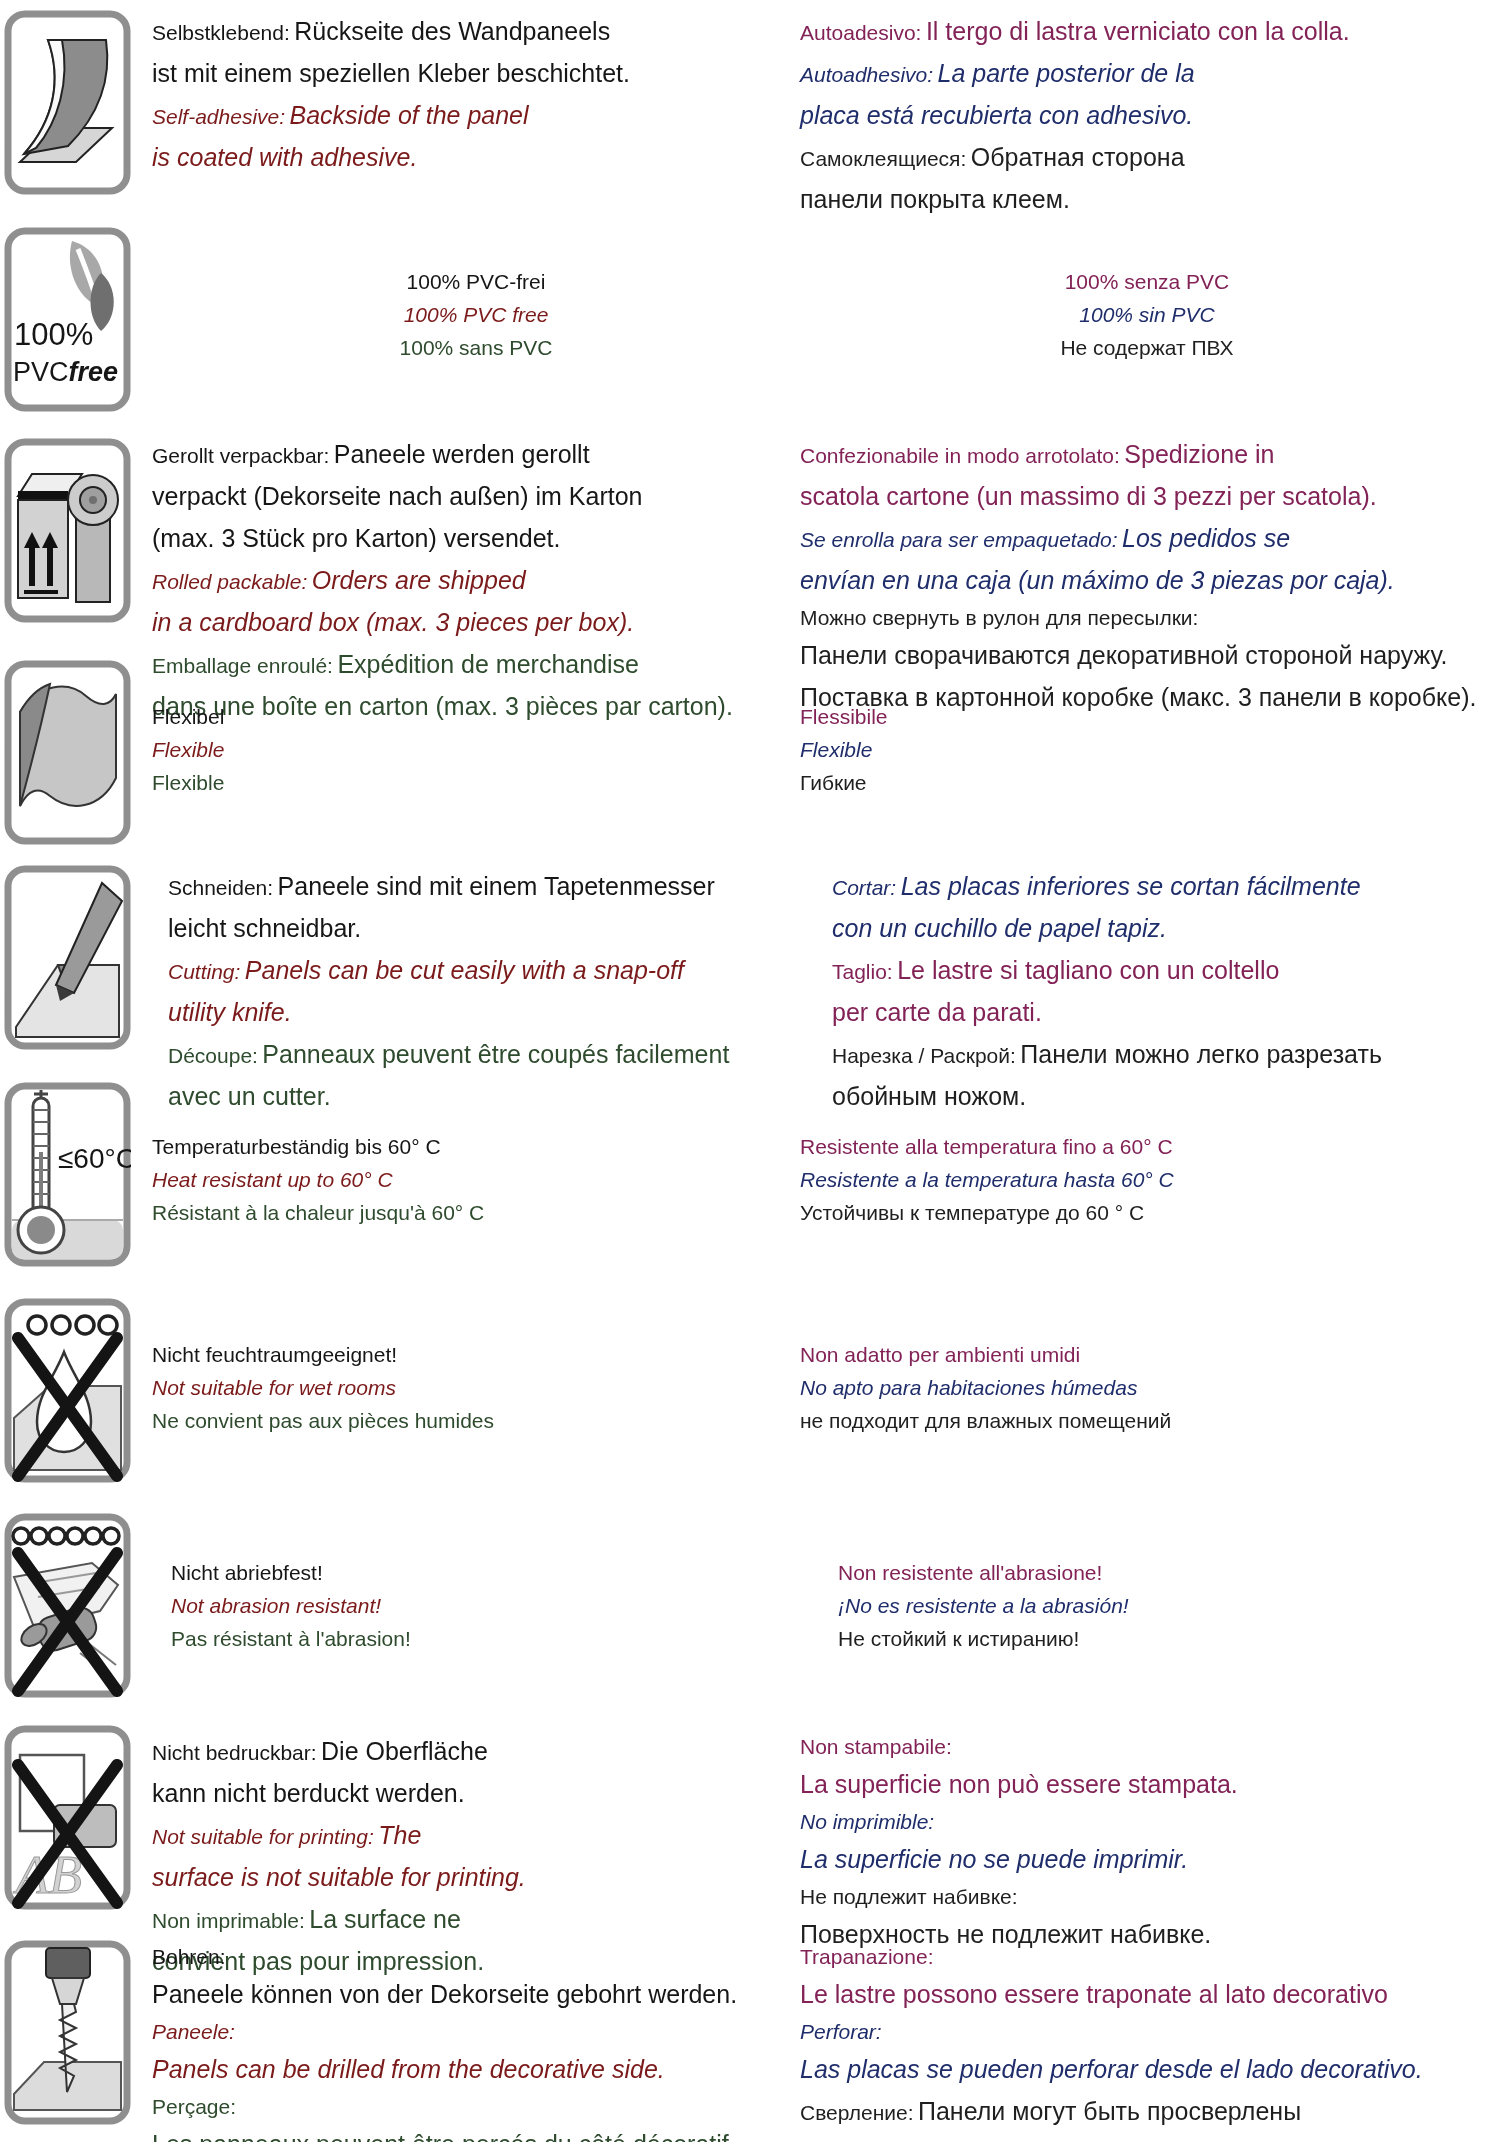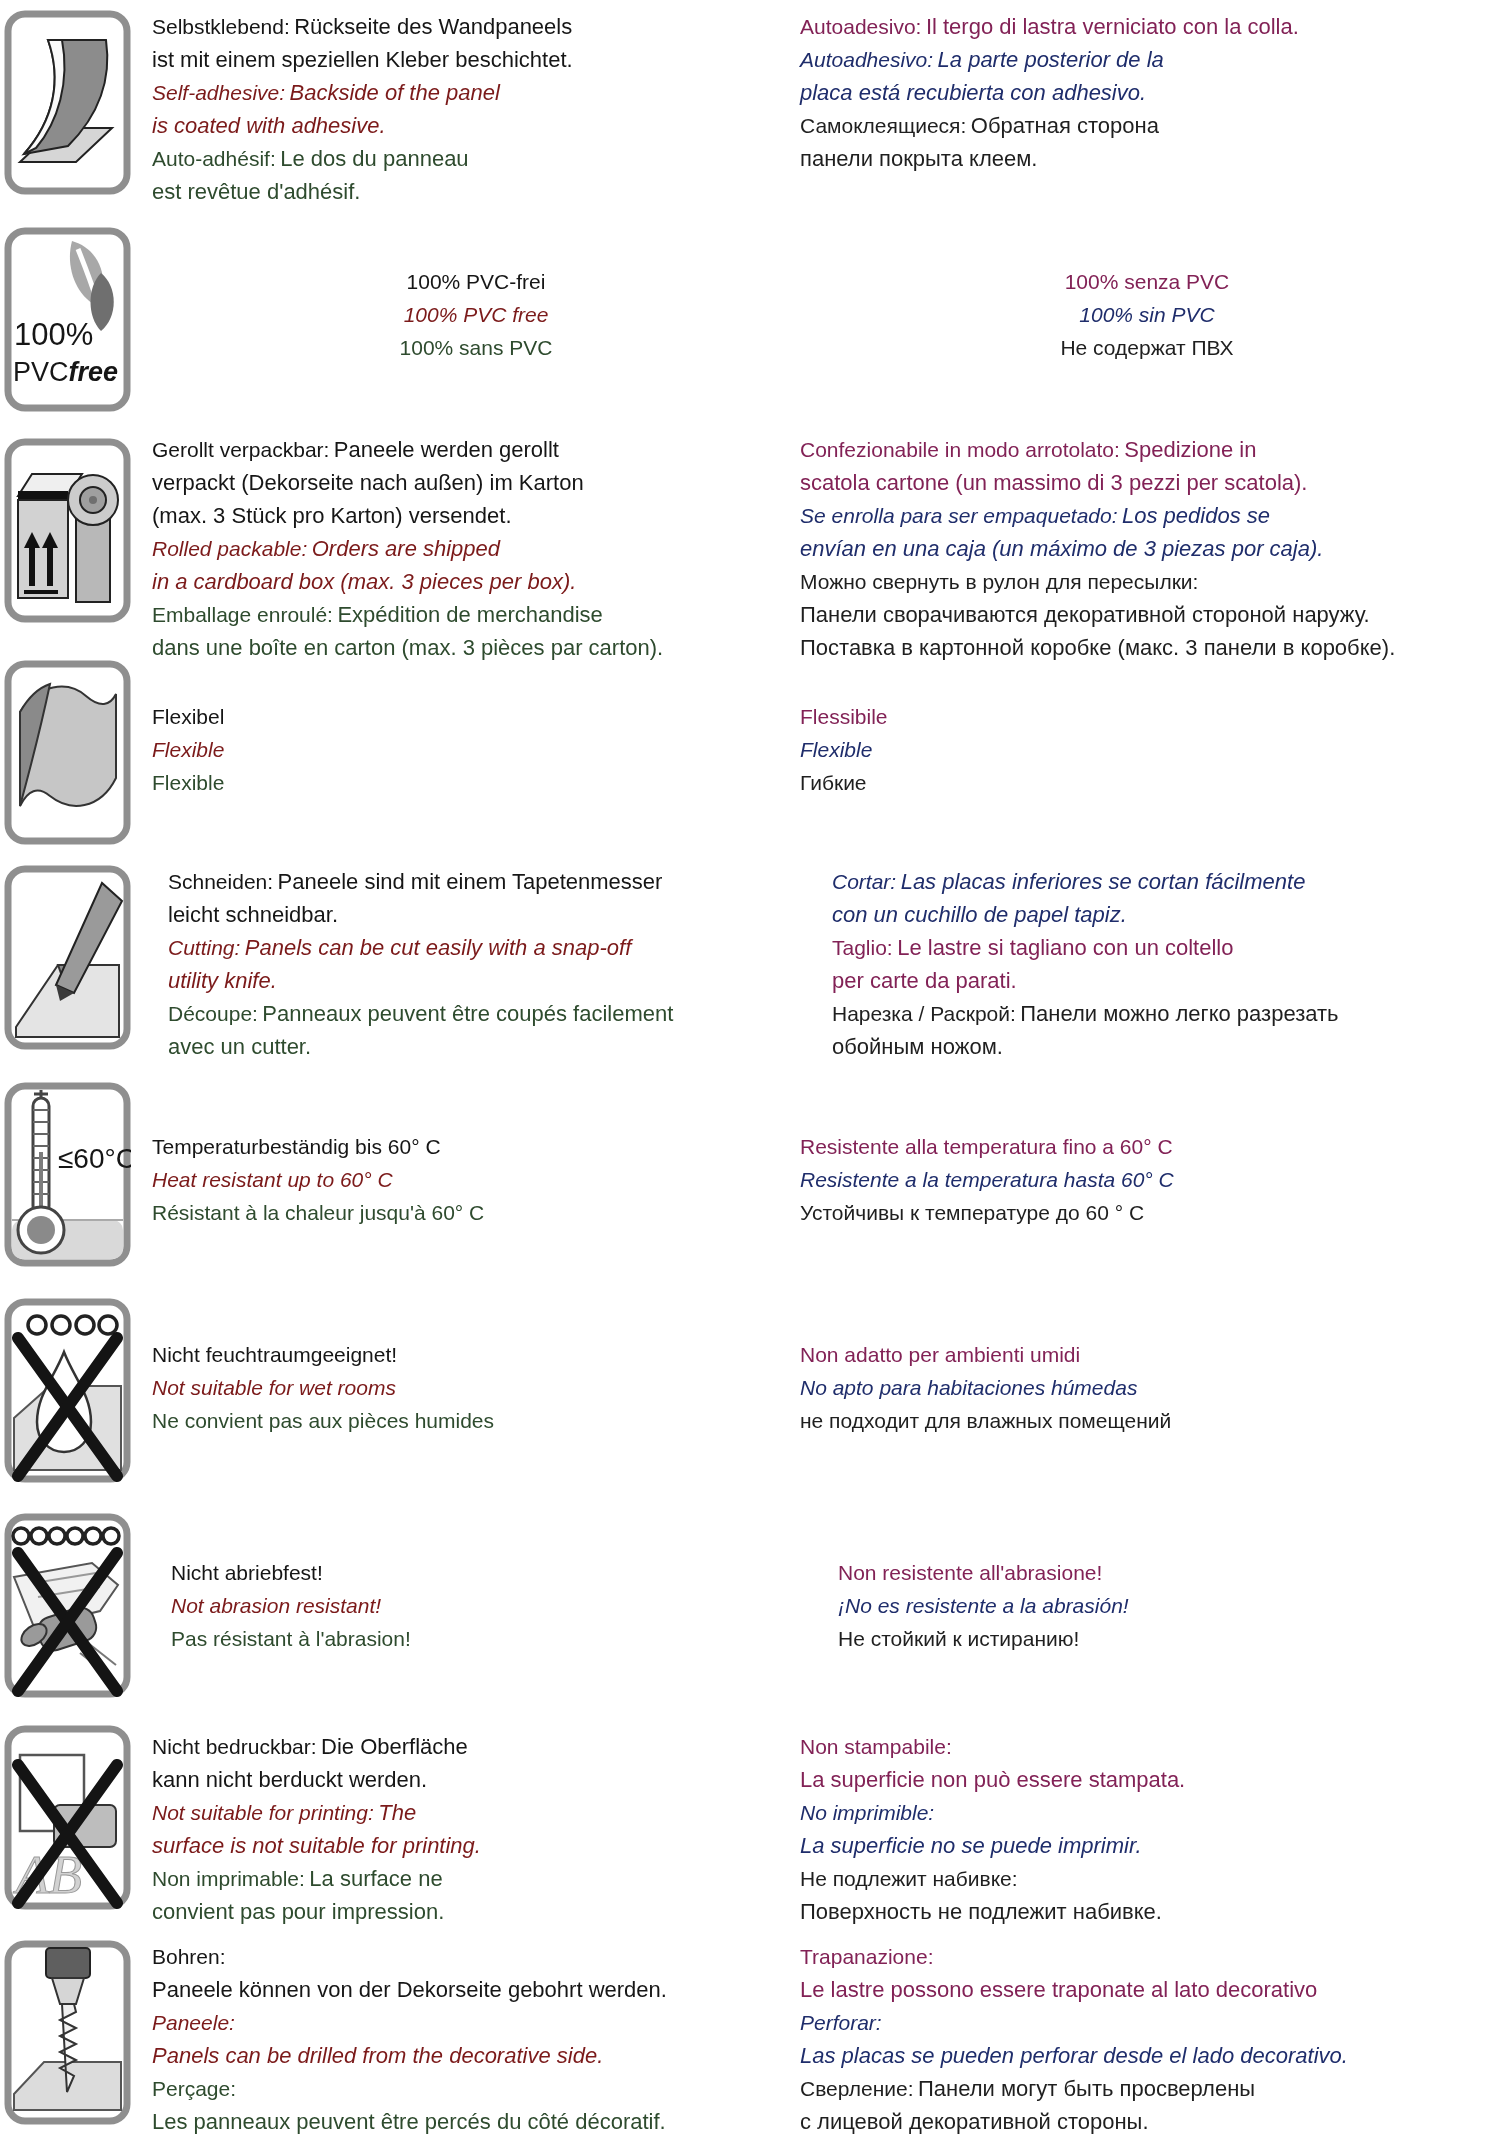--- a/index.html
+++ b/index.html
@@ -7,21 +7,21 @@
   #sheet{position:relative;width:1500px;height:2142px;background:#fff;}
   .row{display:flex;box-sizing:border-box;align-items:flex-start;}
   .icon-col{flex:0 0 152px;width:152px;padding-left:4px;box-sizing:border-box;}
   .icon{width:127px;}
   .icon svg{display:block;}
   .text-col{box-sizing:border-box;}
   .text-col.left{flex:0 0 648px;width:648px;}
   .text-col.right{flex:1 1 auto;padding-right:6px;}
   .seg{white-space:pre-line;}
   .head{font-size:21px;line-height:33px;}
-  .body{font-size:22px;line-height:33px;}
+  .body{font-size:25px;line-height:42px;}
   .lang-de{color:var(--c-de);}
   .lang-en{color:var(--c-en);font-style:italic;}
   .lang-fr{color:var(--c-fr);}
   .lang-it{color:var(--c-it);}
   .lang-es{color:var(--c-es);font-style:italic;}
   .lang-ru{color:var(--c-ru);}
   
   .r1{height:227px;} .r1 .text-col{padding-top:10px;} .r1 .icon{margin-top:10px;}
   .r2{height:206px;} .r2 .text-col{padding-top:38px;text-align:center;} .r2 .icon{margin-top:0px;}
   .r3{height:227px;} .r3 .text-col{padding-top:0px;}  .r3 .icon{margin-top:5px;}
@@ -46,22 +46,20 @@
    <path d="M20,144 C50,110 58,70 44,30 L102,30 C108,72 94,106 64,136 Z" fill="#8c8c8c" stroke="#222" stroke-width="2"></path>
    <path d="M20,144 C50,110 58,70 44,30 L58,30 C66,72 54,112 32,138 Z" fill="#fafafa" stroke="#222" stroke-width="2"></path>
           </svg>
         </div>
     </div>
     <div class="text-col left">
         <div class="seg lang-de"><span class="head">Selbstklebend:</span> <span class="body">Rückseite des Wandpaneels
 ist mit einem speziellen Kleber beschichtet.</span></div>
         <div class="seg lang-en"><span class="head">Self-adhesive:</span> <span class="body">Backside of the panel
 is coated with adhesive.</span></div>
-        <div class="seg lang-fr"><span class="head">Auto-adhésif:</span> <span class="body">Le dos du panneau
-est revêtue d'adhésif.</span></div>
       </div>
     <div class="text-col right">
         <div class="seg lang-it"><span class="head">Autoadesivo:</span> <span class="body">Il tergo di lastra verniciato con la colla.</span></div>
         <div class="seg lang-es"><span class="head">Autoadhesivo:</span> <span class="body">La parte posterior de la
 placa está recubierta con adhesivo.</span></div>
         <div class="seg lang-ru"><span class="head">Самоклеящиеся:</span> <span class="body">Обратная сторона
 панели покрыта клеем.</span></div>
       </div>
   </div>
 

